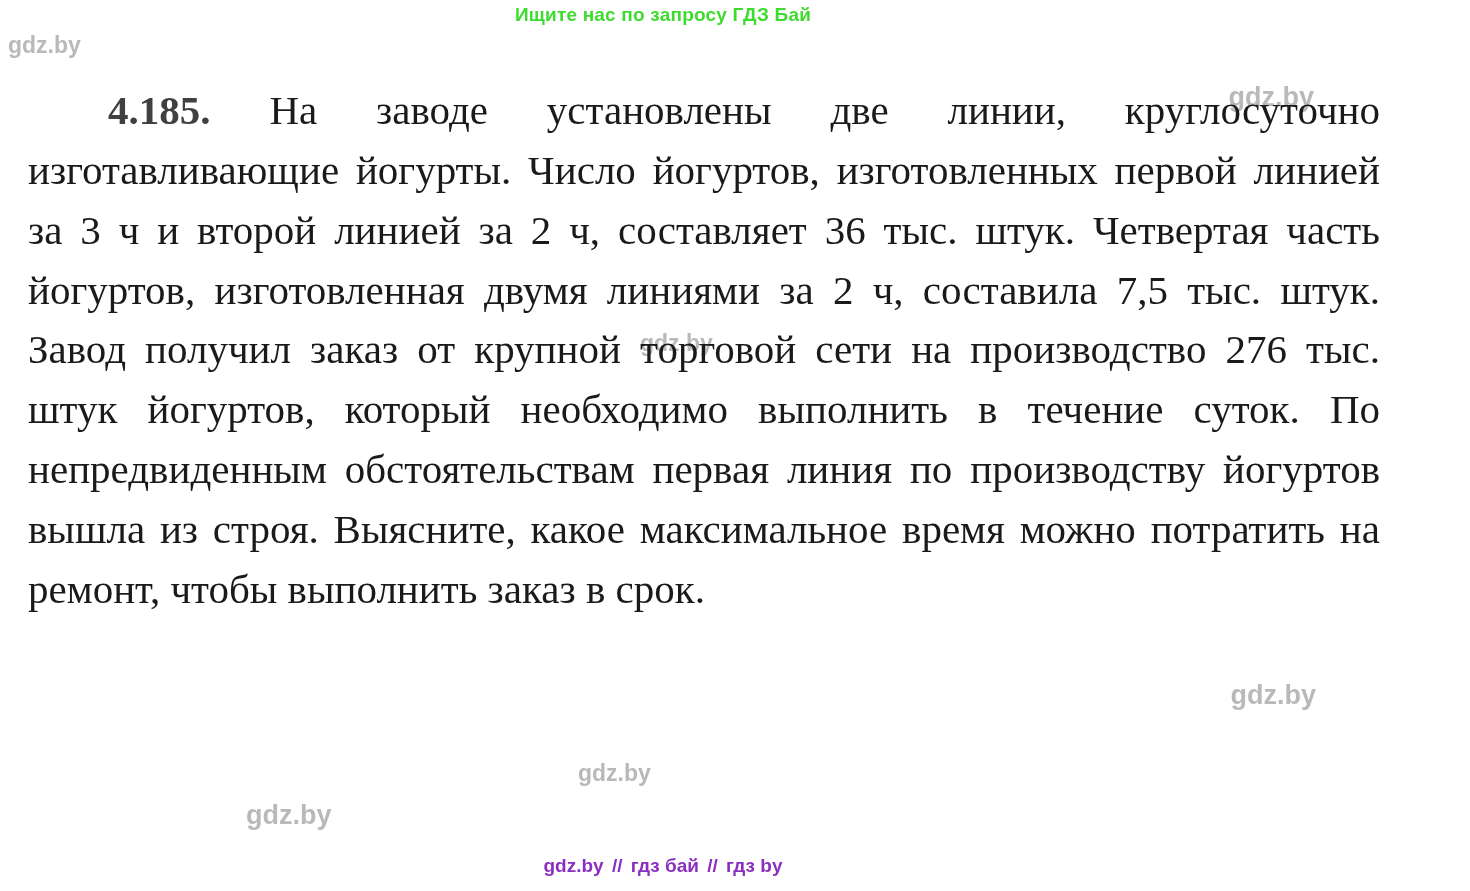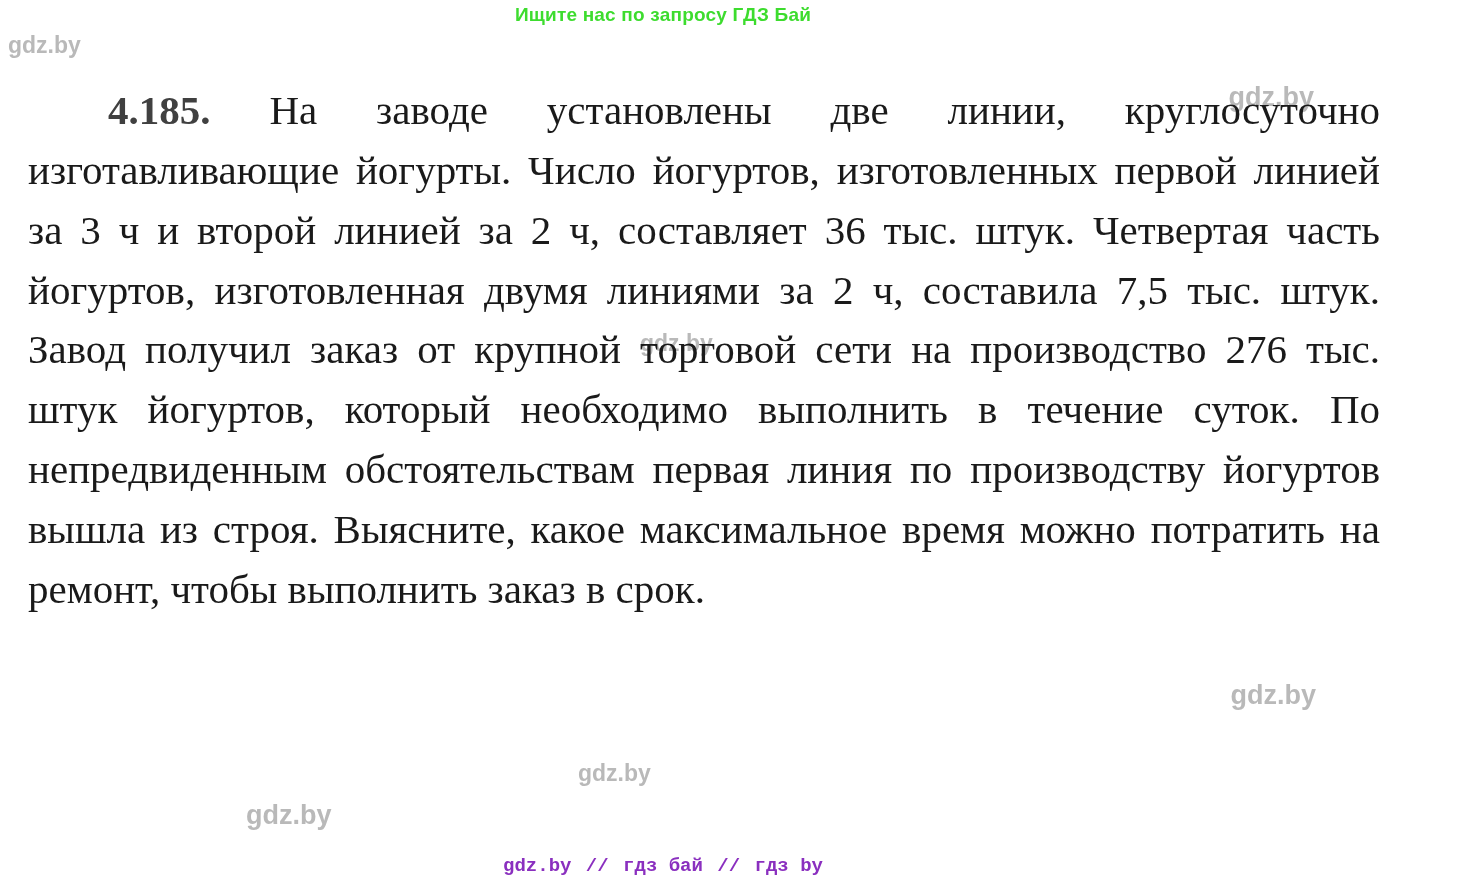--- a/index.html
+++ b/index.html
@@ -76,21 +76,21 @@
   .wm-4 { top: 680px; right: 10px;  font-size: 27px; }
   .wm-5 { top: 760px; left: 578px;  font-size: 23px; }
   .wm-6 { top: 800px; left: 246px;  font-size: 27px; }
 
   .bottom-links {
     position: absolute;
     bottom: 14px;
     left: 0;
     width: 100%;
     text-align: center;
-    font-family: Liberation Mono, monospace;
+    font-family: Liberation Sans, sans-serif;
     font-size: 19px;
     font-weight: bold;
     color: #8a2fbf;
   }
   .bottom-links .sep {
     color: #8a2fbf;
     padding: 0 3px;
   }
   .bottom-links a {
     color: #8a2fbf;

